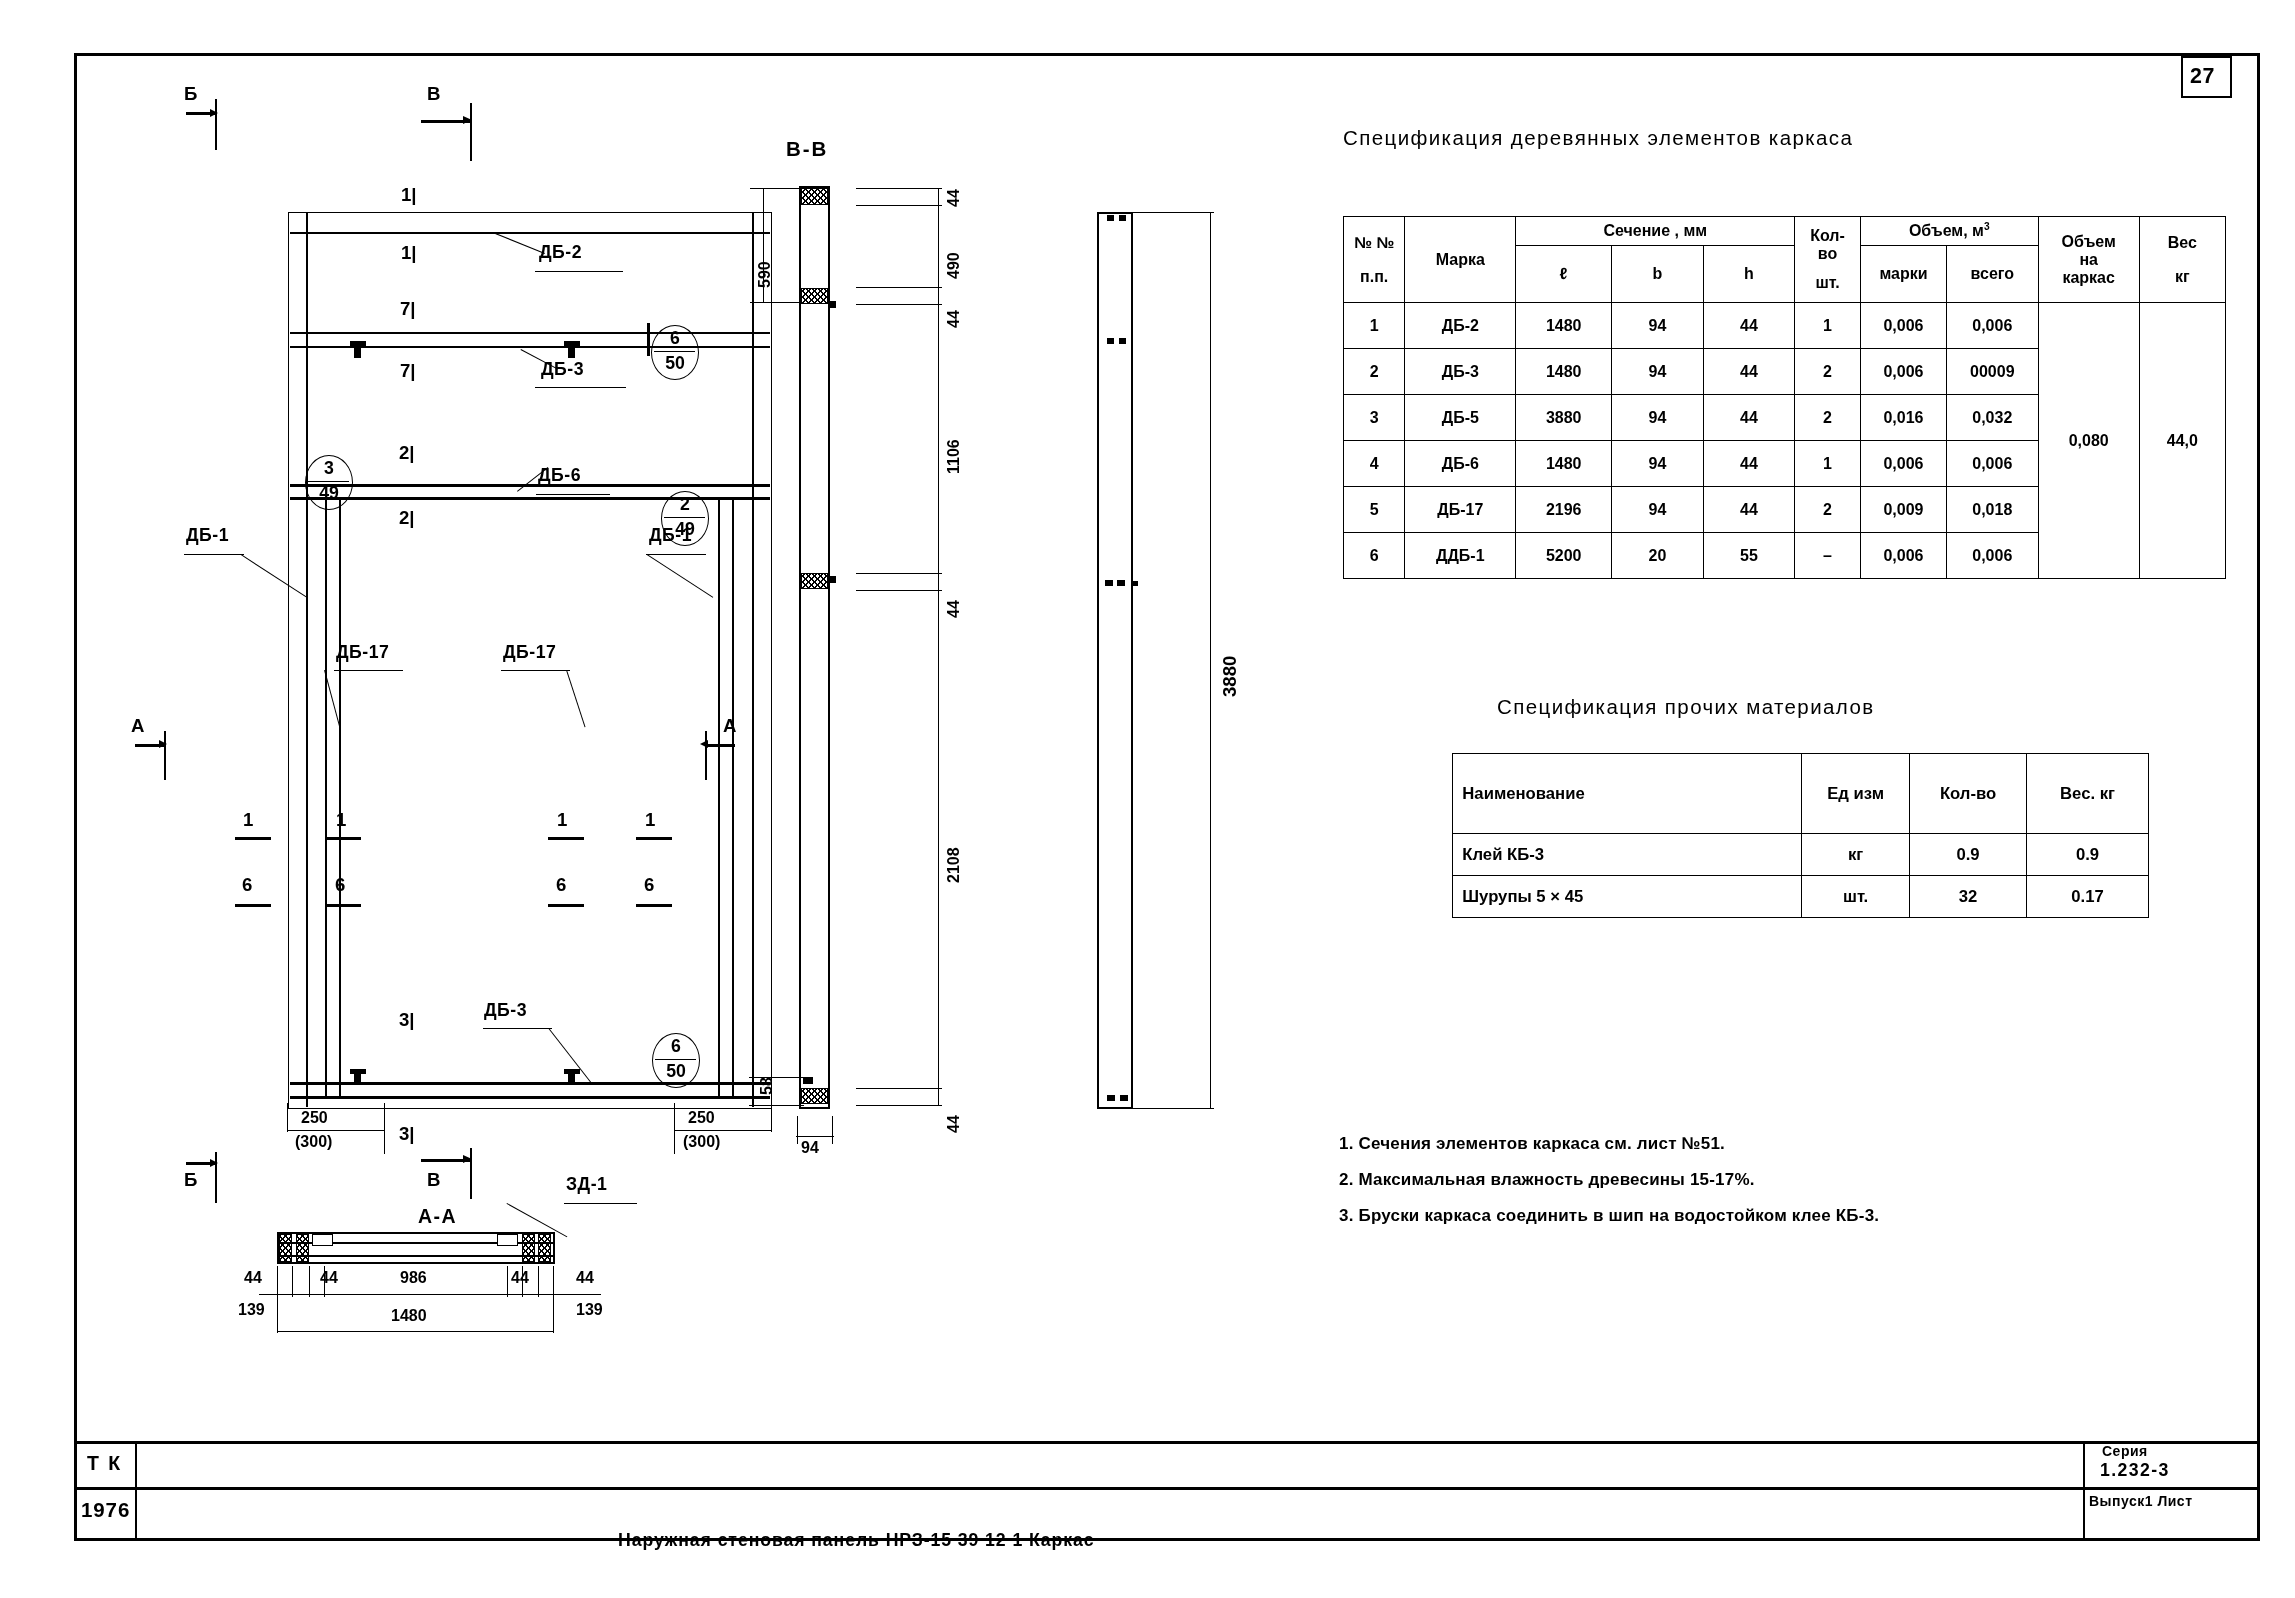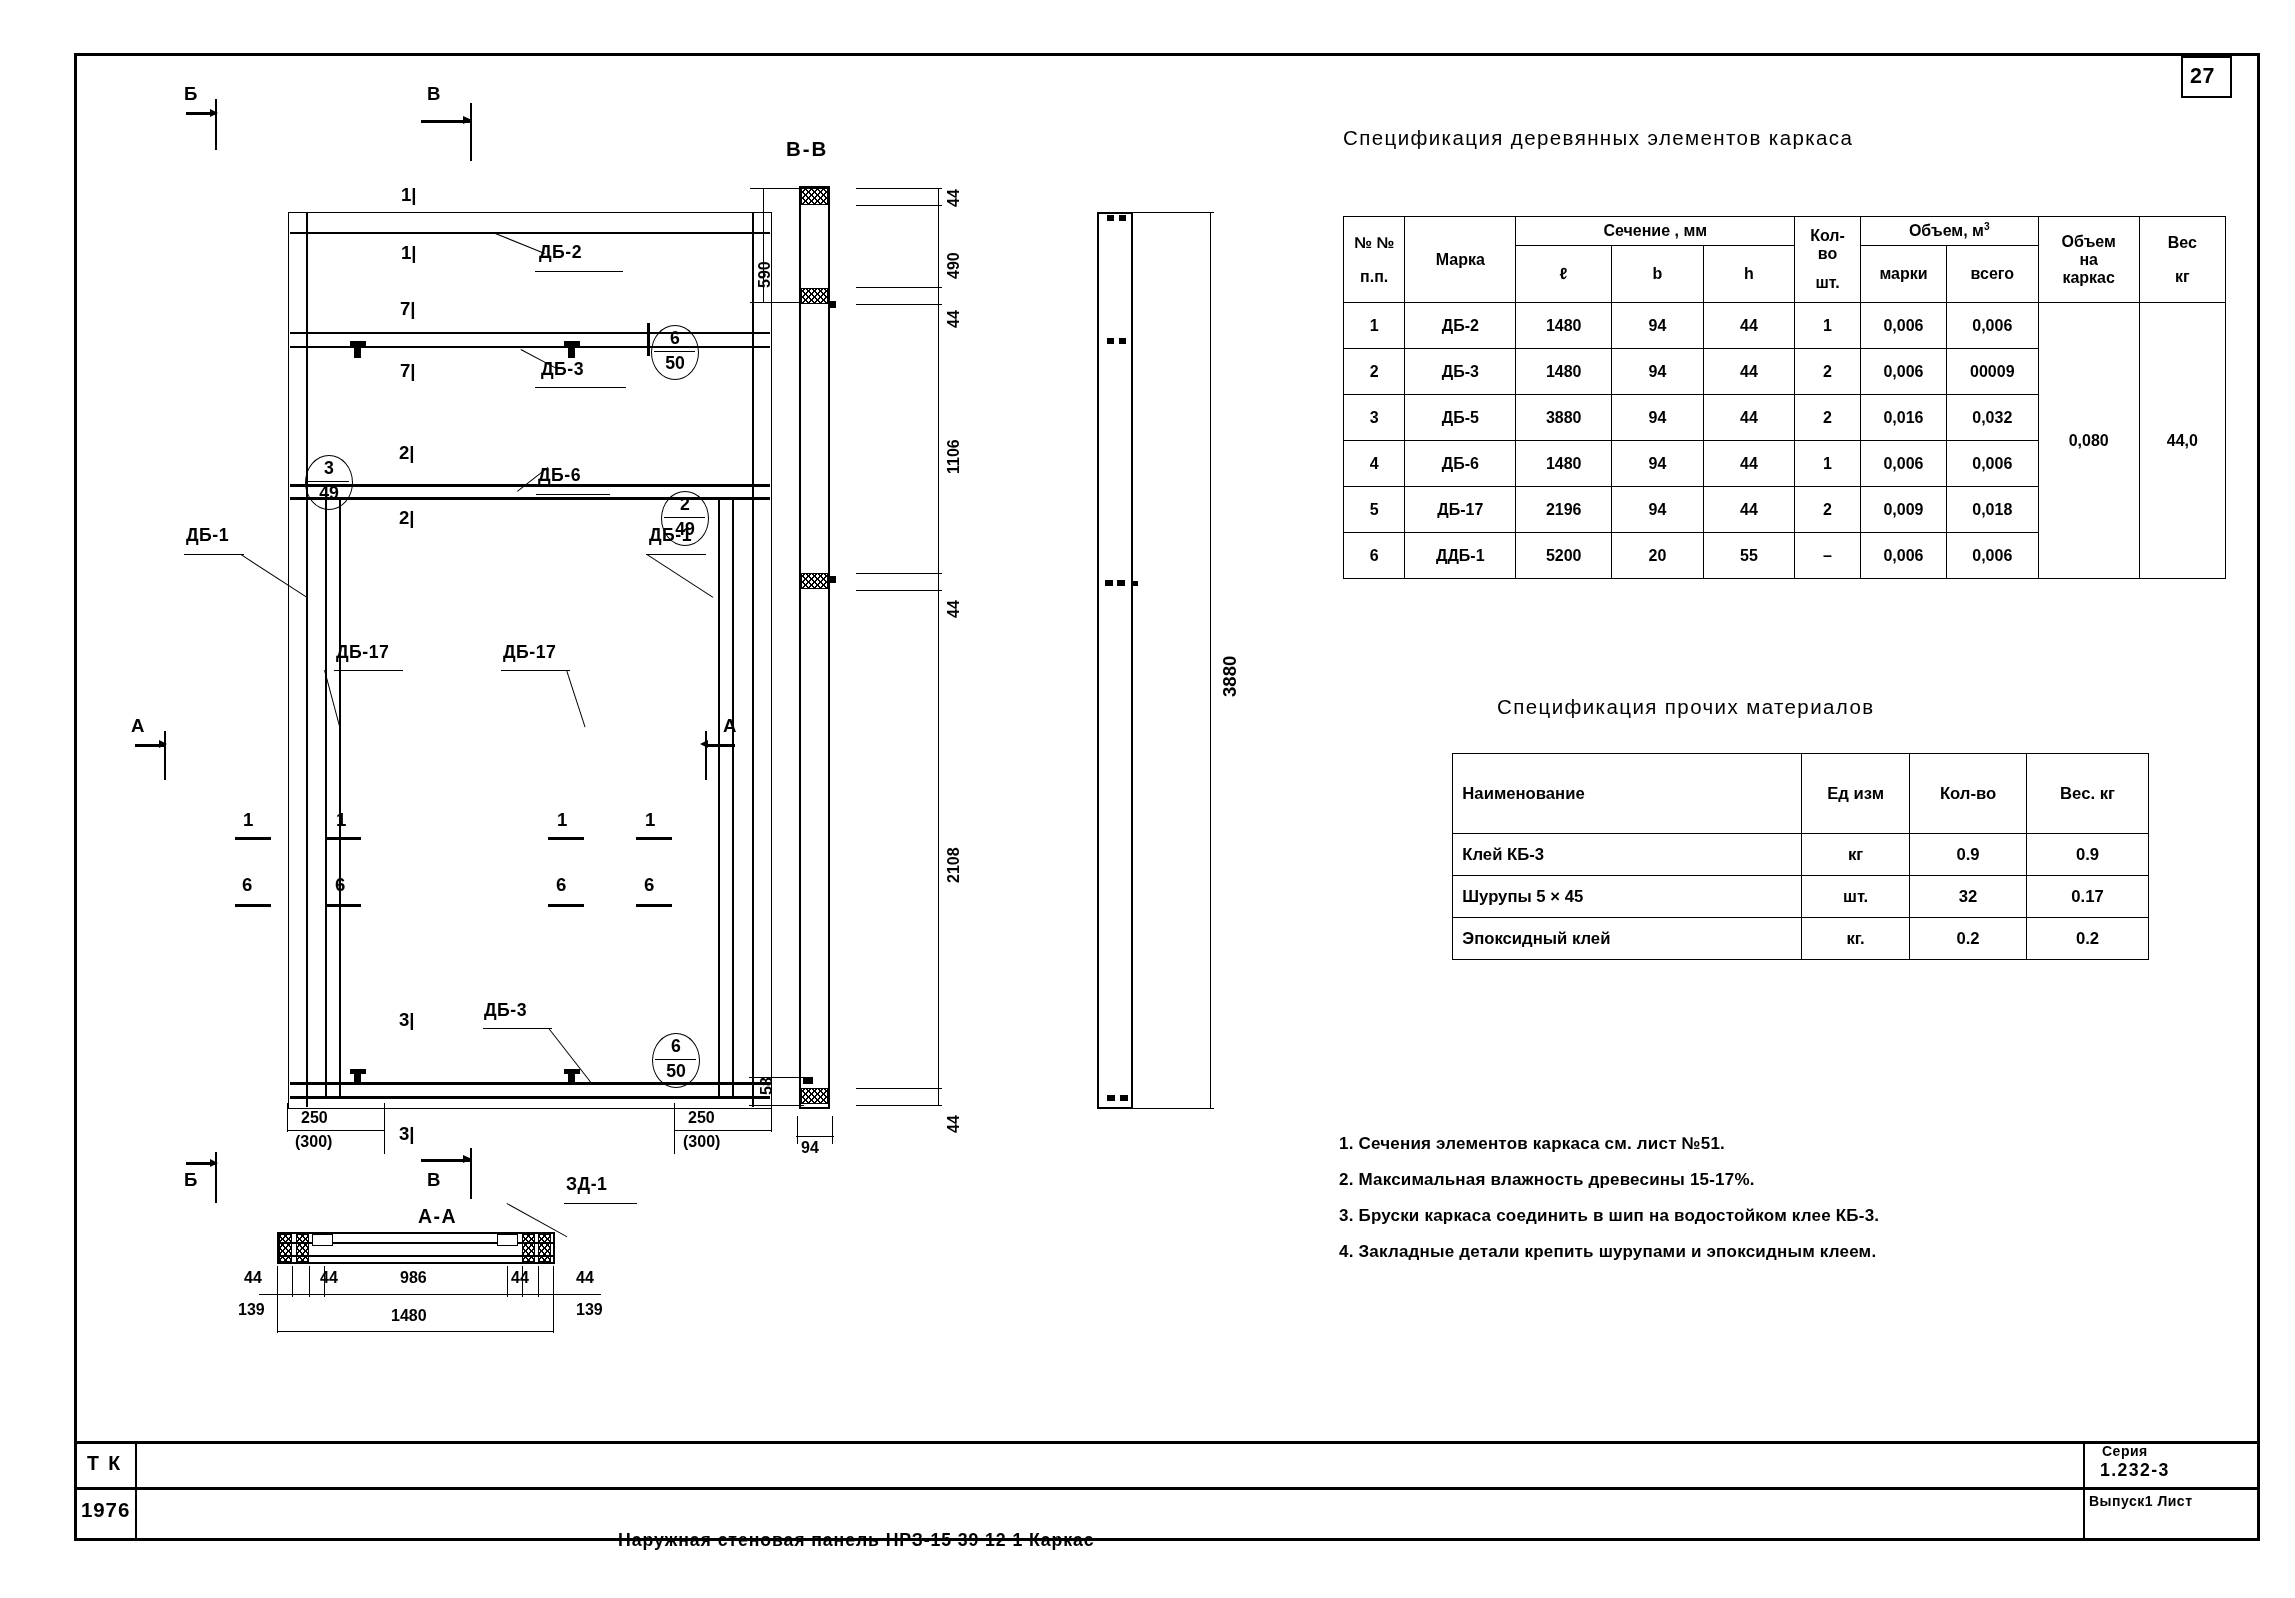--- a/index.html
+++ b/index.html
@@ -472,34 +472,27 @@
       <td>кг</td>
       <td>0.9</td>
       <td>0.9</td>
     </tr>
     <tr>
       <td class="name">Шурупы 5 × 45</td>
       <td>шт.</td>
       <td>32</td>
       <td>0.17</td>
     </tr>
-    <tr>
-      <td class="name">Эпоксидный  клей</td>
-      <td>кг.</td>
-      <td>0.2</td>
-      <td>0.2</td>
-    </tr>
   </tbody>
     </table>
 
   <div id="notes">
     <div class="nitem">1. Сечения элементов каркаса  см. лист №51.</div>
     <div class="nitem">2. Максимальная  влажность древесины 15-17%.</div>
     <div class="nitem">3. Бруски  каркаса  соединить в шип на водостойком клее КБ-3.</div>
-    <div class="nitem">4. Закладные детали крепить шурупами и эпоксидным клеем.</div>
   </div>
 
   <div class="ln" id="tb-l1"></div>
   <div class="ln" id="tb-l2"></div>
   <div class="ln" id="tb-v1"></div>
   <div class="ln" id="tb-v2"></div>
   <div class="txt" id="tk">Т К</div>
   <div class="txt" id="year">1976</div>
   <div class="txt" id="subtitle">Наружная стеновая панель  НРЗ-15 39 12 1   Каркас</div>
   <div class="txt" id="seriesw">Серия</div>

